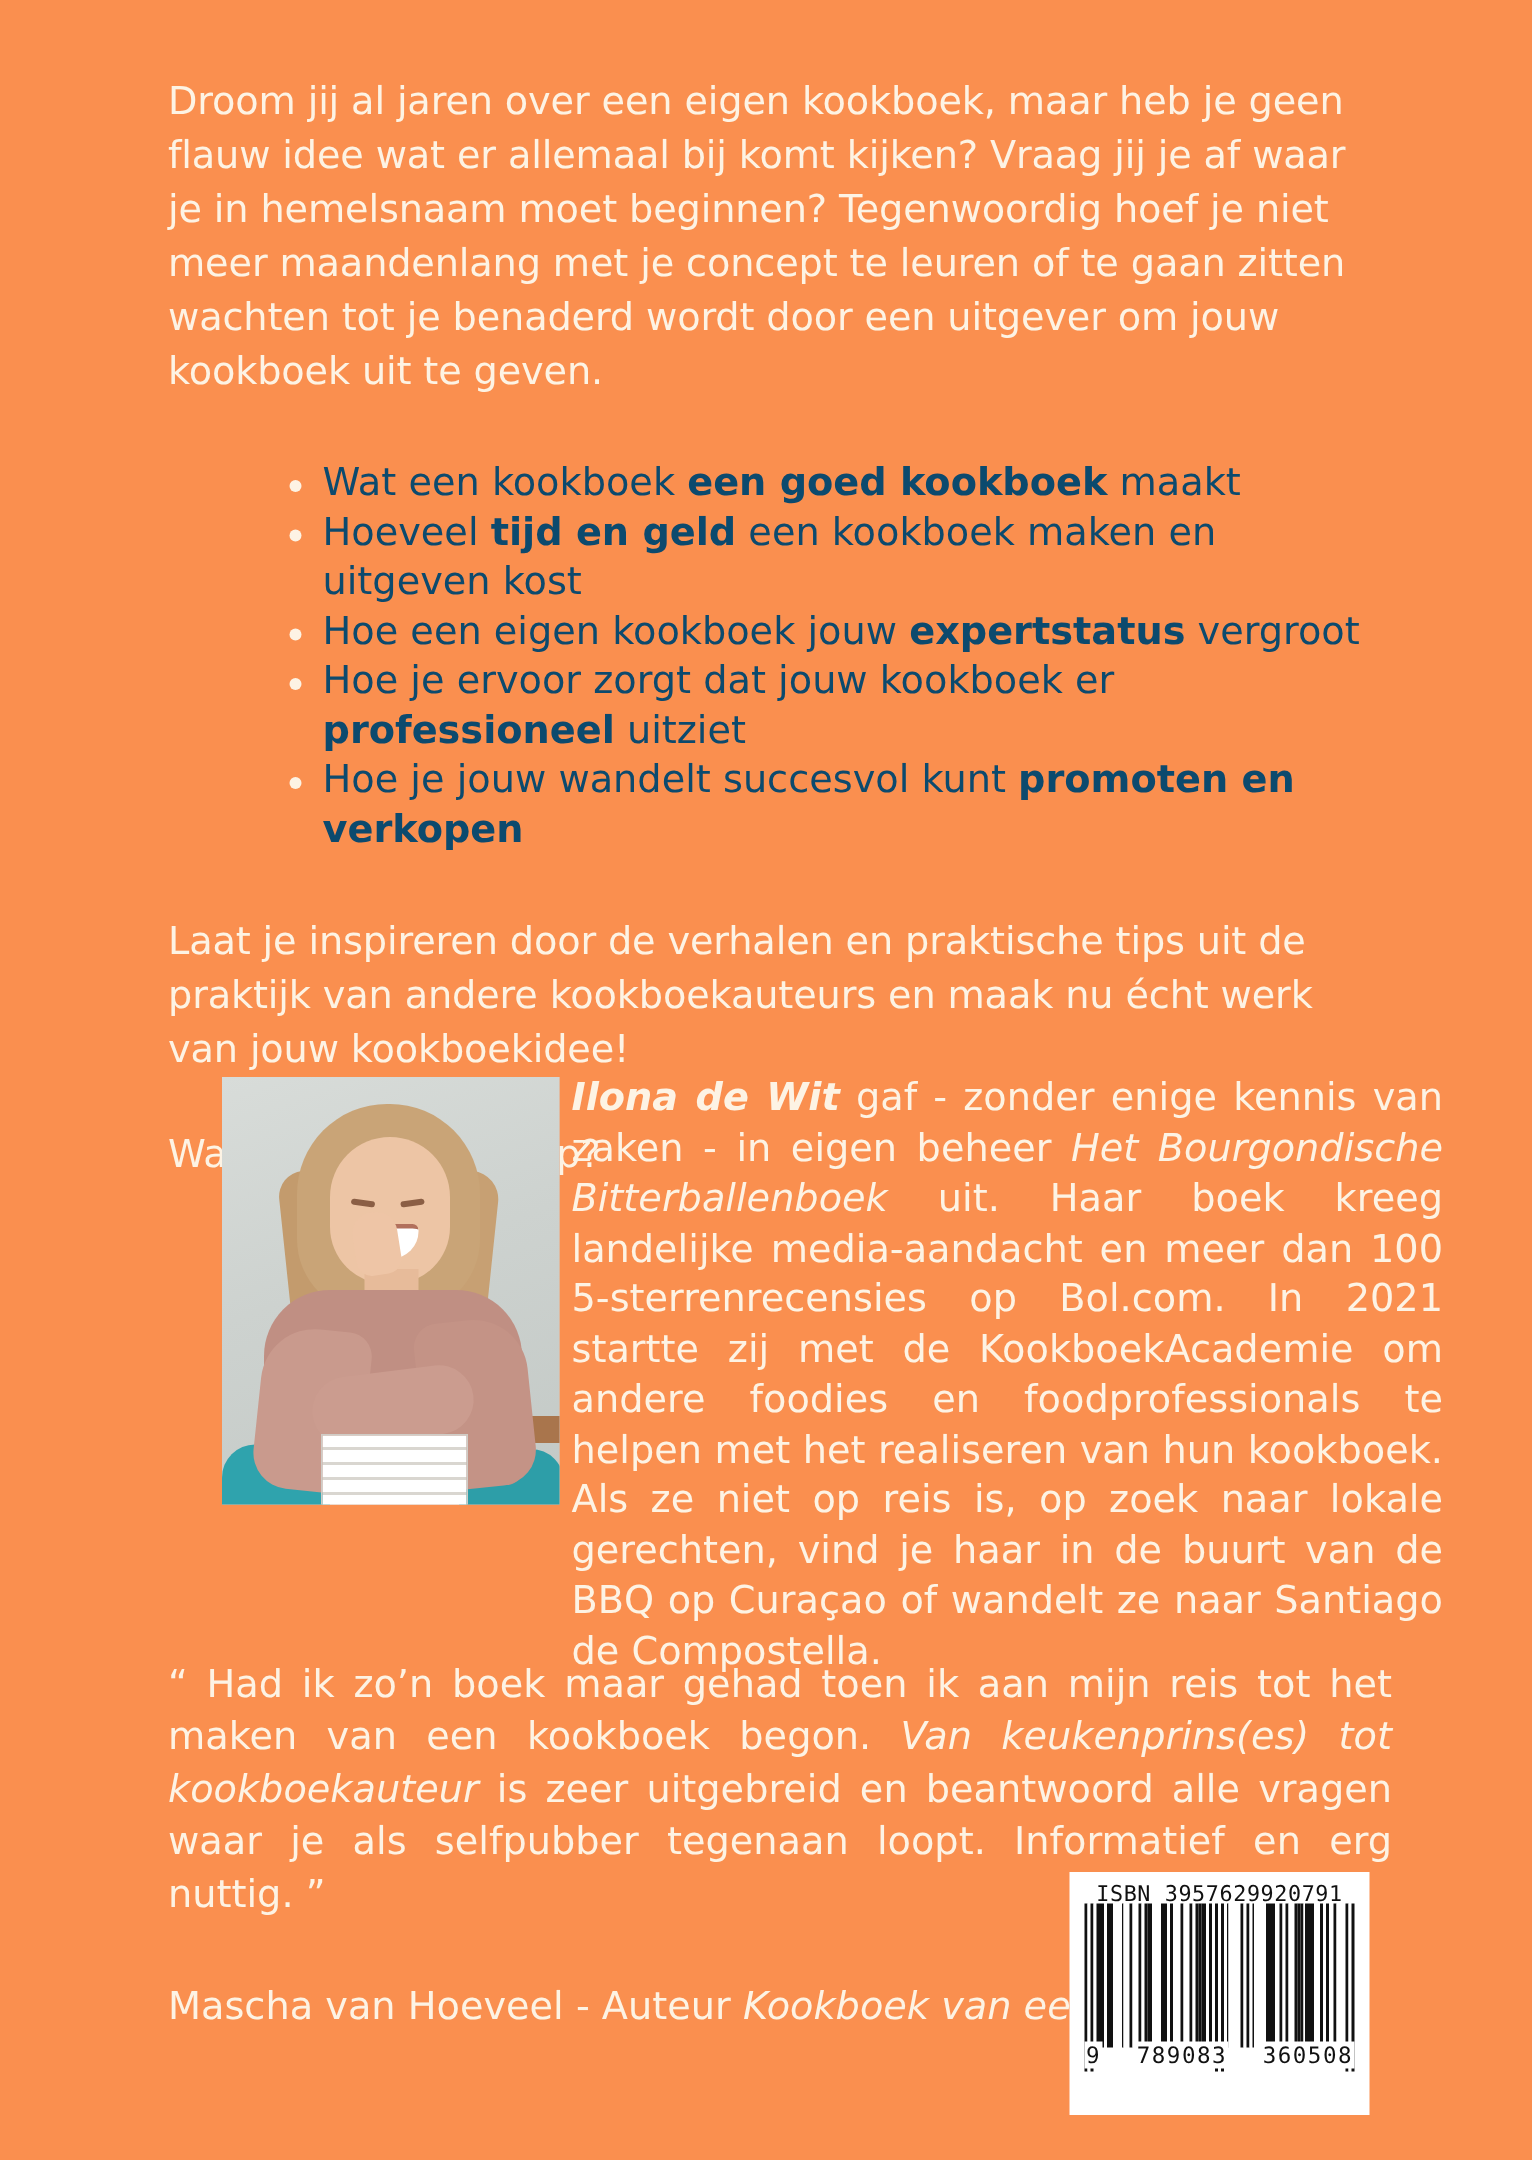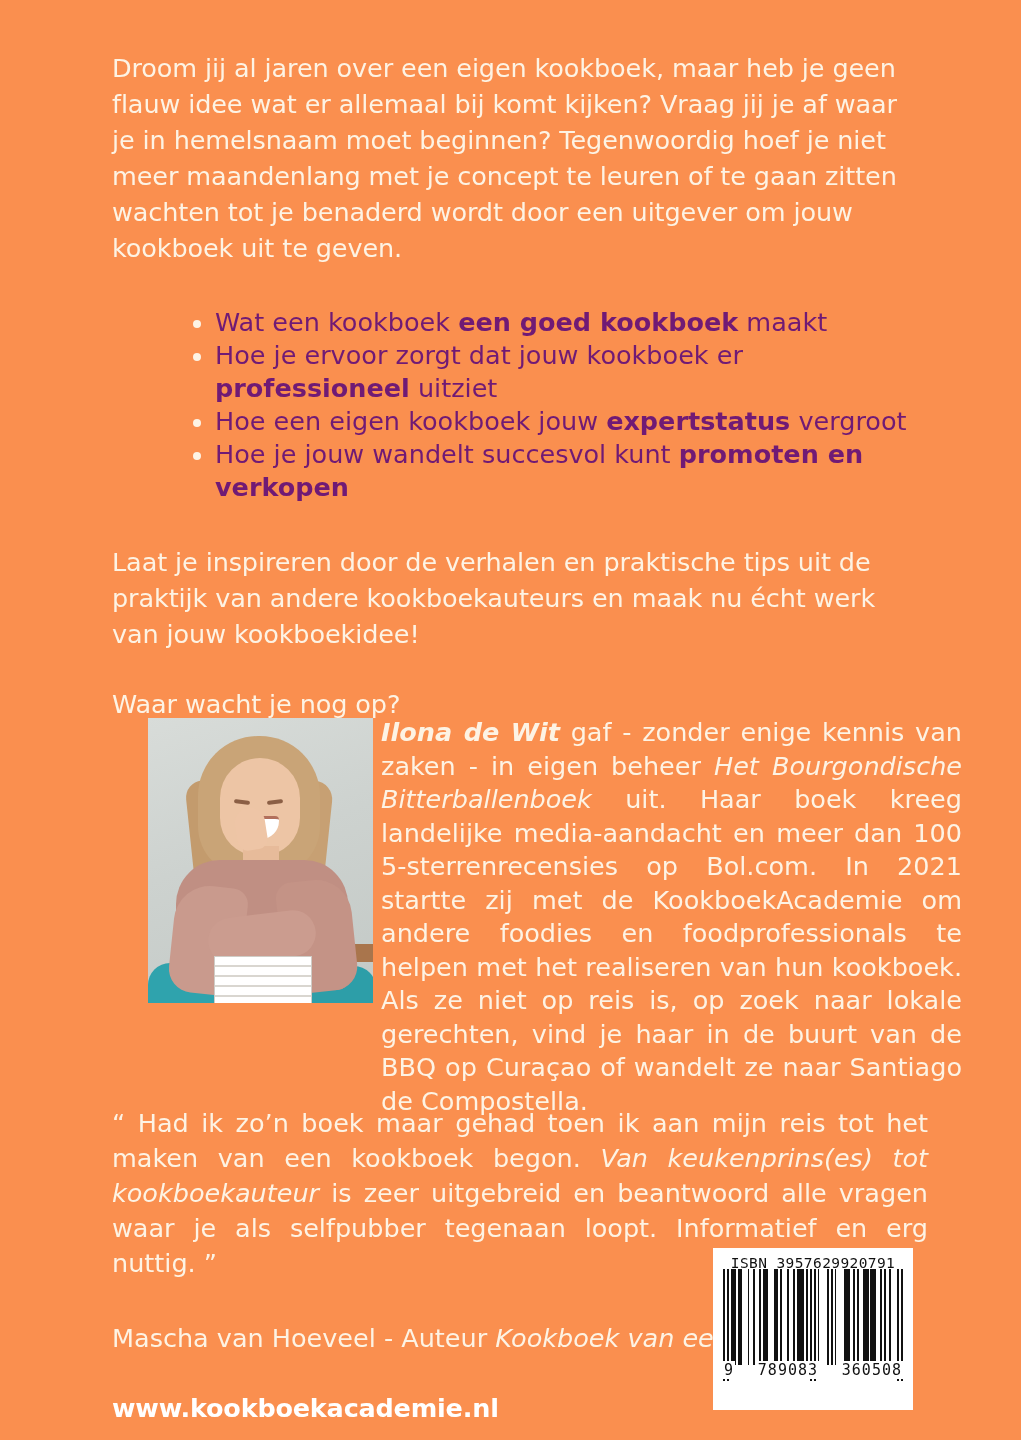--- a/index.html
+++ b/index.html
@@ -49,21 +49,21 @@
   .bd { font-weight: bold; }
 
   ul.benefit-list {
     list-style: none;
     margin: 6px 0 0 0;
     padding: 0 0 0 81px;
   }
   ul.benefit-list li {
     font-size: 25.5px;
     line-height: 33px;
-    color: #701a75;
+    color: #0c4a6e;
     position: relative;
     padding-left: 22px;
     margin-bottom: 0px;
   }
   ul.benefit-list li .dot {
     position: absolute;
     left: 0;
     top: 14px;
     width: 8px;
     height: 8px;
@@ -315,22 +315,23 @@
 
   <div class="content">
 
     <p class="body-text">Droom jij al jaren over een eigen kookboek, maar heb je geen flauw idee wat er allemaal bij komt kijken? Vraag jij je af waar je in hemelsnaam moet beginnen? Tegenwoordig hoef je niet meer maandenlang met je concept te leuren of te gaan zitten wachten tot je benaderd wordt door een uitgever om jouw kookboek uit te geven.</p>
 
     <div class="gap-md"></div>
 
 
     <ul class="benefit-list">
       <li><span class="dot"></span><span>Wat een kookboek </span><span class="bd">een goed kookboek</span><span> maakt</span></li>
+      <li><span class="dot"></span><span>Hoeveel </span><span class="bd">tijd en geld</span><span> een kookboek maken en uitgeven kost</span></li>
+      <li><span class="dot"></span><span>Hoe een eigen kookboek jouw </span><span class="bd">expertstatus</span><span> vergroot</span></li>
       <li><span class="dot"></span><span>Hoe je ervoor zorgt dat jouw kookboek er </span><span class="bd">professioneel</span><span> uitziet</span></li>
-      <li><span class="dot"></span><span>Hoe een eigen kookboek jouw </span><span class="bd">expertstatus</span><span> vergroot</span></li>
       <li><span class="dot"></span><span>Hoe je jouw wandelt succesvol kunt </span><span class="bd">promoten en verkopen</span><span></span></li>
     </ul>
 
     <div class="gap-lg"></div>
 
     <p class="body-text">Laat je inspireren door de verhalen en praktische tips uit de praktijk van andere kookboekauteurs en maak nu écht werk van jouw kookboekidee!</p>
 
     <div class="gap-md"></div>
 
     <p class="body-text">Waar wacht je nog op?</p>
@@ -363,21 +364,20 @@
 
     <div class="author-bio"><span class="it-bold">Ilona de Wit</span><span> gaf - zonder enige kennis van zaken - in eigen beheer </span><span class="it">Het Bourgondische Bitterballenboek</span><span> uit. Haar boek kreeg landelijke media-aandacht en meer dan 100 5-sterrenrecensies op Bol.com. In 2021 startte zij met de KookboekAcademie om andere foodies en foodprofessionals te helpen met het realiseren van hun kookboek. Als ze niet op reis is, op zoek naar lokale gerechten, vind je haar in de buurt van de BBQ op Curaçao of wandelt ze naar Santiago de Compostella.</span></div>
 
   </div>
 
   <div class="quote-block">
     <p class="quote-text"><span>“ Had ik zo’n boek maar gehad toen ik aan mijn reis tot het maken van een kookboek begon. </span><span class="it">Van keukenprins(es) tot kookboekauteur</span><span> is zeer uitgebreid en beantwoord alle vragen waar je als selfpubber tegenaan loopt. Informatief en erg nuttig. ”</span></p>
 
     <p class="attribution"><span>Mascha van Hoeveel - Auteur </span><span class="it">Kookboek van een eter</span></p>
 
-    <p class="website">www.kookboekacademie.nl</p>
   </div>
 
   <div class="barcode-box">
     <div class="barcode-isbn">ISBN 3957629920791</div>
     <div class="barcode-bars" id="barcode-bars">
         <span style="width:1.0526315789473684%;background:#111;height:100%;"></span>
         <span style="width:1.0526315789473684%;background:#fff;height:100%;"></span>
         <span style="width:1.0526315789473684%;background:#111;height:100%;"></span>
         <span style="width:1.0526315789473684%;background:#fff;height:86%;"></span>
         <span style="width:1.0526315789473684%;background:#111;height:86%;"></span>

